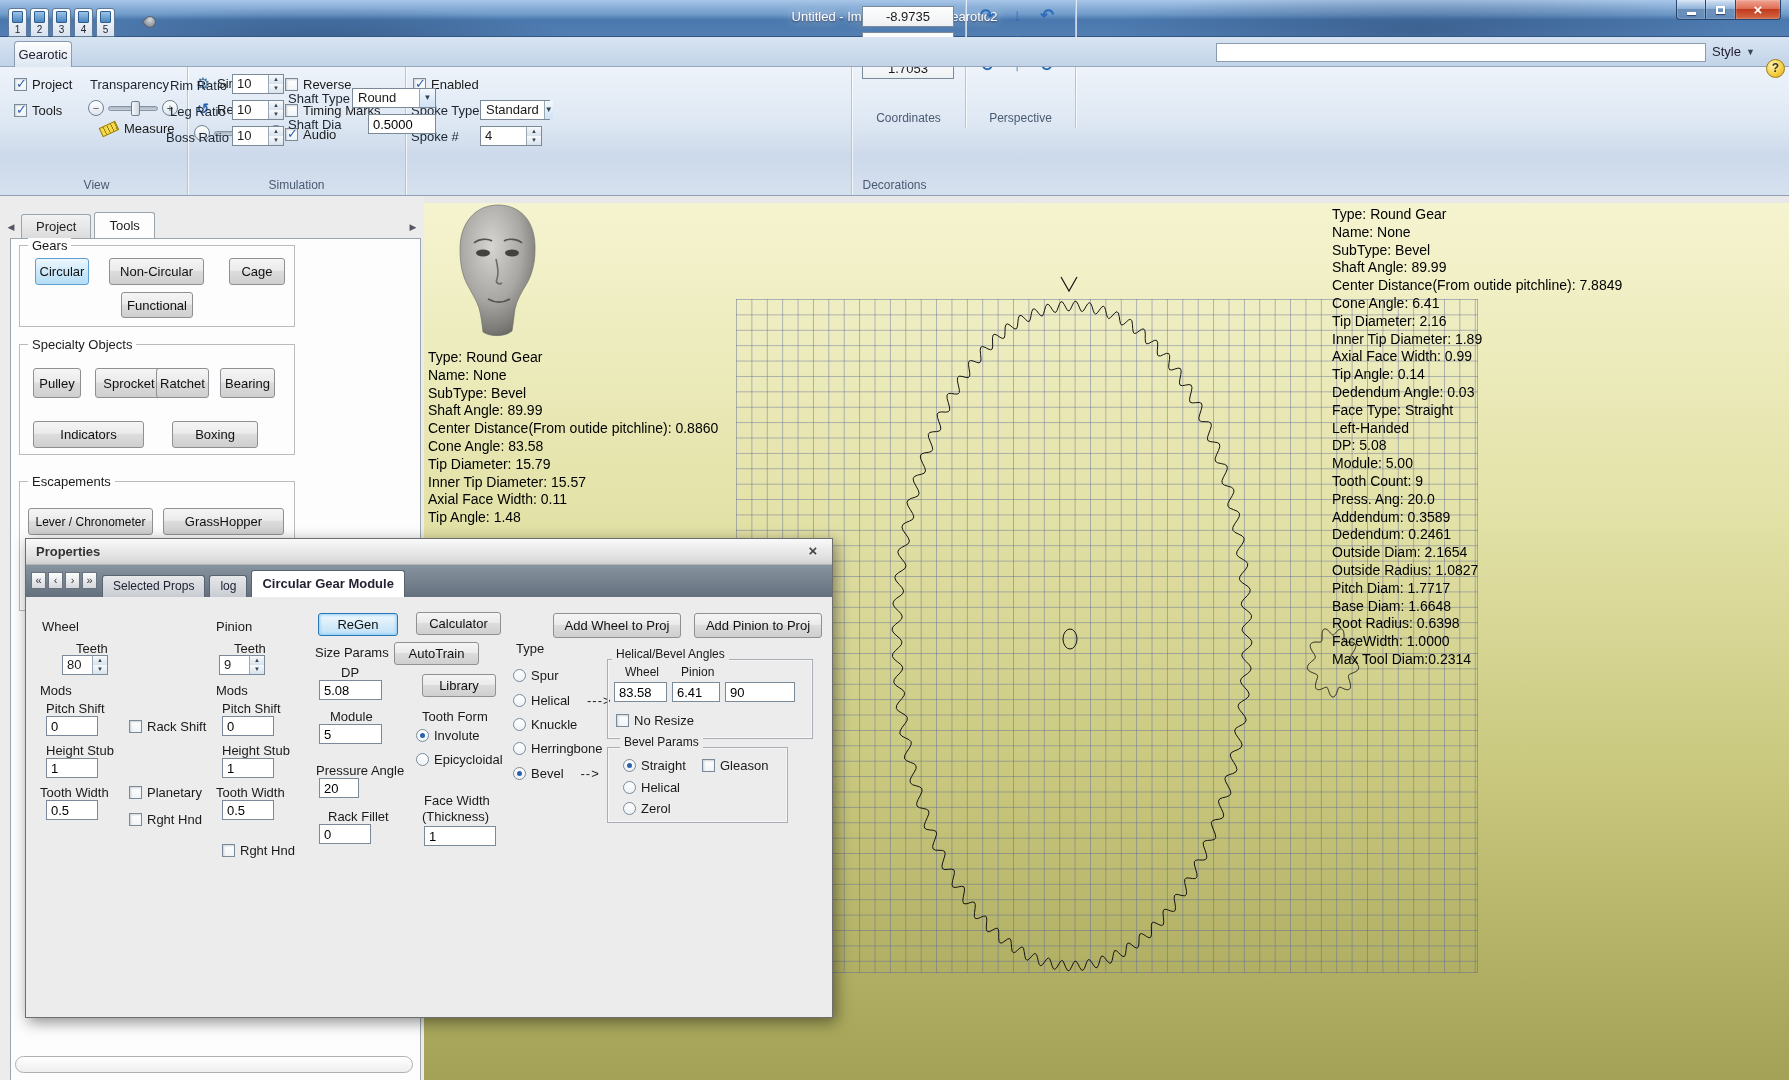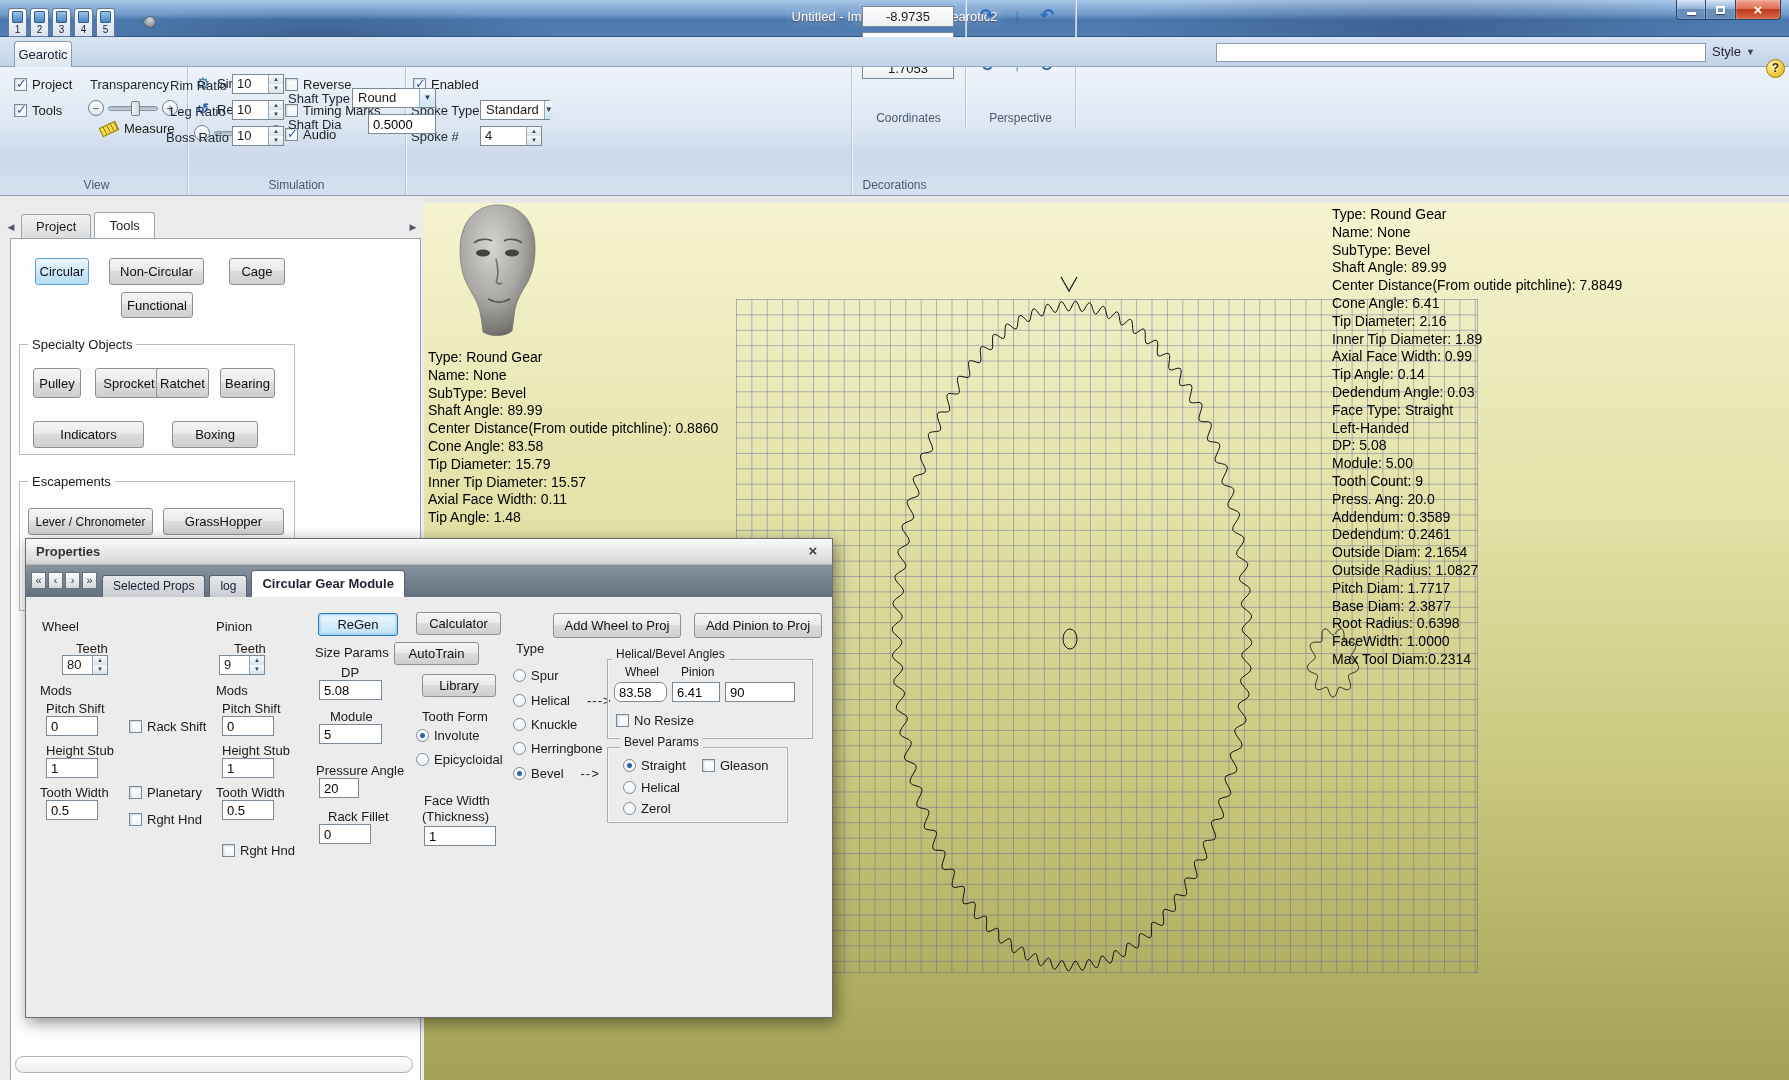--- a/index.html
+++ b/index.html
@@ -355,36 +355,39 @@
       <div>Left-Handed</div>
       <div>DP: 5.08</div>
       <div>Module: 5.00</div>
       <div>Tooth Count: 9</div>
       <div>Press. Ang: 20.0</div>
       <div>Addendum: 0.3589</div>
       <div>Dedendum: 0.2461</div>
       <div>Outside Diam: 2.1654</div>
       <div>Outside Radius: 1.0827</div>
       <div>Pitch Diam: 1.7717</div>
-      <div>Base Diam: 2.3877</div>
+      <div>Base Diam: 1.6648</div>
       <div>Root Radius: 0.6398</div>
       <div>FaceWidth: 1.0000</div>
       <div>Max Tool Diam:0.2314</div>
     </div>
   </div>
 
   <div class="left-panel">
     <div class="lp-tabbar">
       <span class="lp-arrow">◀</span>
       <div class="lp-tab">Project</div>
       <div class="lp-tab active">Tools</div>
       <span class="lp-arrow right">▶</span>
     </div>
     <div class="lp-content">
 
+      <div class="grpbox" style="left:8px;top:6px;width:276px;height:82px">
+        <span class="grpbox-label">Gears</span>
+      </div>
       <div class="wbtn sel" style="left:24px;top:19px;width:54px;height:27px">Circular</div>
       <div class="wbtn" style="left:98px;top:19px;width:95px;height:27px">Non-Circular</div>
       <div class="wbtn" style="left:218px;top:19px;width:56px;height:27px">Cage</div>
       <div class="wbtn" style="left:110px;top:53px;width:72px;height:26px">Functional</div>
 
       <div class="grpbox" style="left:8px;top:105px;width:276px;height:111px">
         <span class="grpbox-label">Specialty Objects</span>
       </div>
       <div class="wbtn" style="left:22px;top:129px;width:48px;height:30px">Pulley</div>
       <div class="wbtn" style="left:84px;top:129px;width:68px;height:30px">Sprocket</div>
@@ -520,21 +523,21 @@
       </label>
 
       <div class="pbtn" style="left:527px;top:16px;width:128px;height:25px">Add Wheel to Proj</div>
       <div class="pbtn" style="left:668px;top:16px;width:128px;height:25px">Add Pinion to Proj</div>
 
       <div class="pgroup" style="left:581px;top:62px;width:206px;height:80px"></div>
       <span class="pgroup-label" style="left:586px;top:50px">Helical/Bevel Angles</span>
       <span class="plabel sm" style="left:599px;top:68px">Wheel</span>
       <span class="plabel sm" style="left:655px;top:68px">Pinion</span>
       <span class="plabel sm" style="left:700px;top:86px">Shaft Angle</span>
-      <input class="pinput" style="left: 588px; top: 85px; width: 53px; border-radius: 7px;" readonly="" value="83.58">
+      <input class="pinput" style="left: 588px; top: 85px; width: 53px;" readonly="" value="83.58">
       <input class="pinput" style="left: 646px; top: 85px; width: 48px;" readonly="" value="6.41">
       <input class="pinput" style="left: 699px; top: 85px; width: 70px;" readonly="" value="90">
       <label class="cb" style="left:590px;top:116px">
         <span class="cbx"></span>
         <span>No Resize</span>
       </label>
 
       <div class="pgroup" style="left:581px;top:150px;width:181px;height:76px"></div>
       <span class="pgroup-label" style="left:594px;top:138px">Bevel Params</span>
       <label class="rad on" style="left:597px;top:161px">

